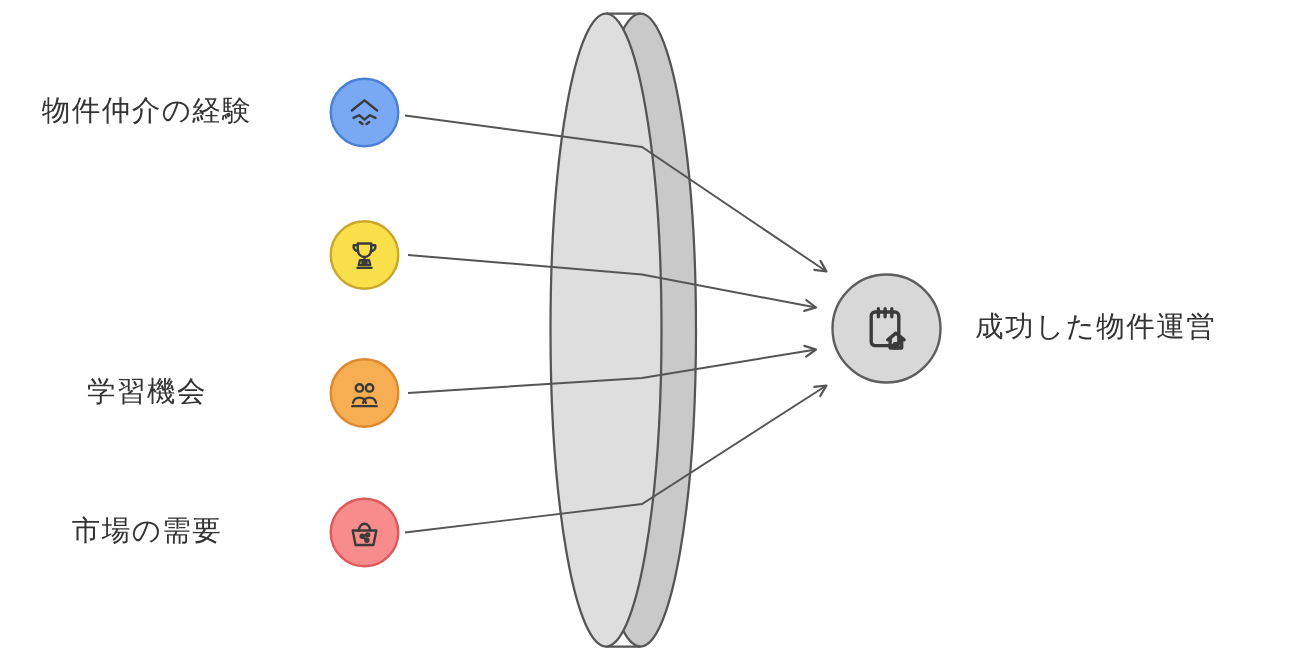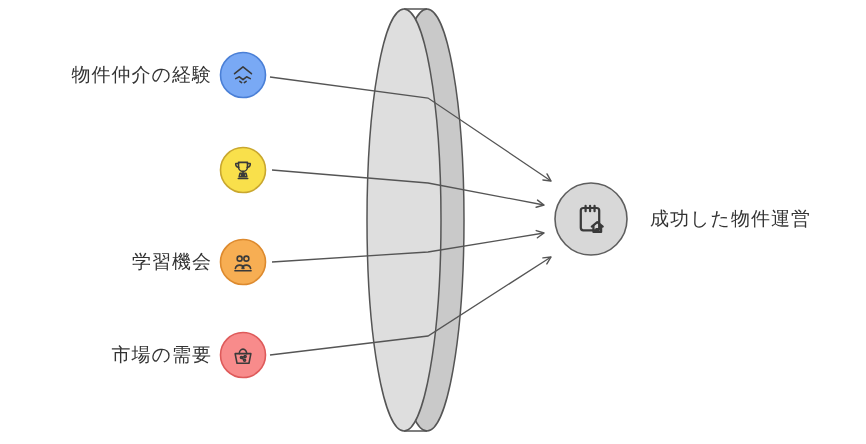--- a/index.html
+++ b/index.html
@@ -11,22 +11,22 @@
     overflow:hidden;
   }
   .overlay{position:absolute;left:0;top:0;}
   .node{position:absolute;}
   .n0{left:219px;top:51px;width:48px;height:48px;}
   .n1{left:219px;top:146px;width:48px;height:48px;}
   .n2{left:219px;top:238px;width:48px;height:48px;}
   .n3{left:219px;top:331px;width:48px;height:48px;}
   .output-node{left:553px;top:181px;width:76px;height:76px;}
   .label{
-    position:absolute;left:16px;width:196px;
-    text-align:right;
+    position:absolute;left:0;width:196px;
+    text-align:center;
     font-size:19px;line-height:24px;color:#333;
     letter-spacing:1px;white-space:nowrap;
   }
   .l0{top:63px;}
   .l1{top:158px;}
   .l2{top:250px;}
   .l3{top:343px;}
   .output-label{
     position:absolute;left:650px;top:207px;width:auto;
     text-align:right;font-size:19px;line-height:24px;color:#333;

